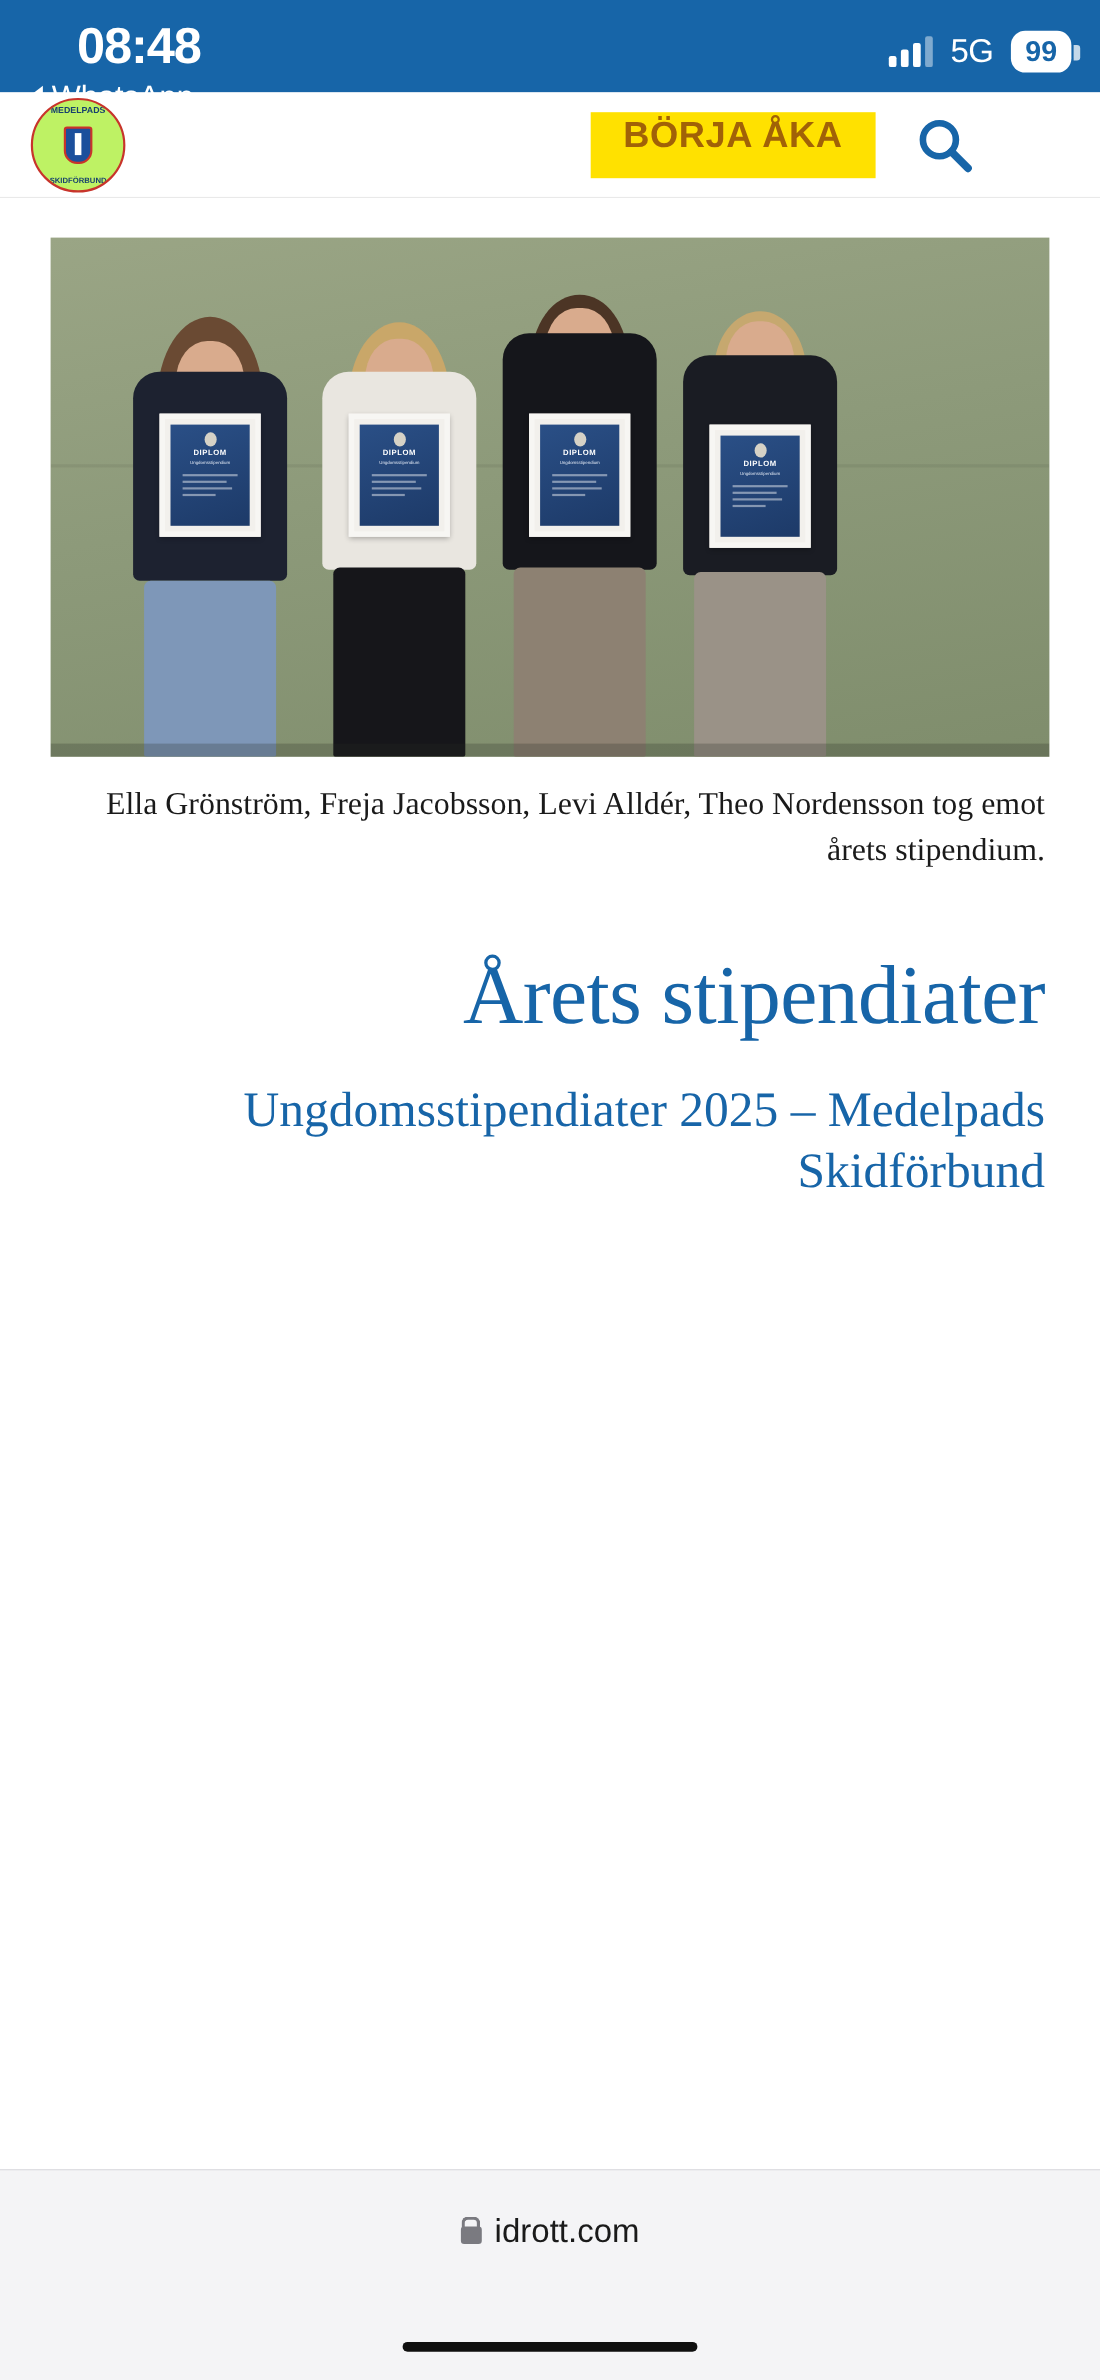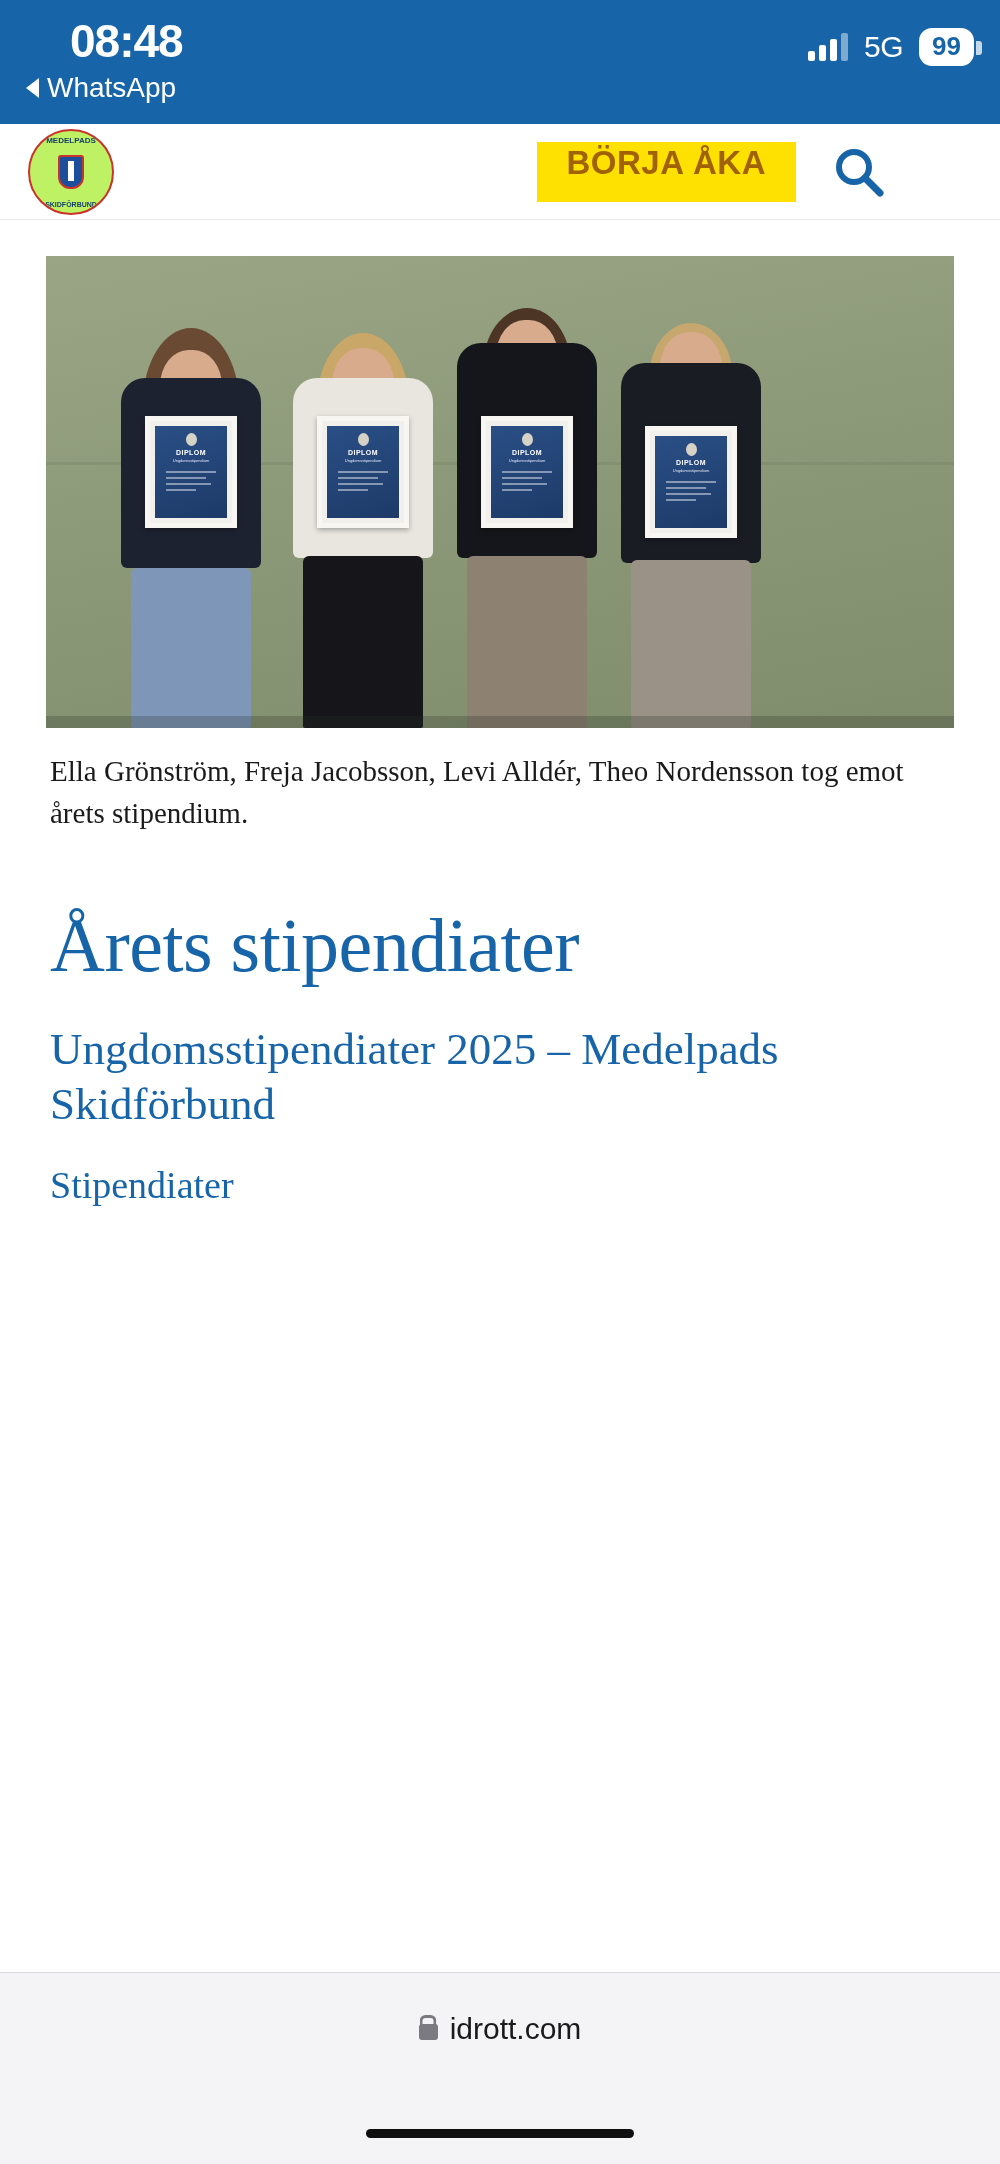--- a/index.html
+++ b/index.html
@@ -7,21 +7,21 @@
     width: 1000px;
     height: 2164px;
     background: #ffffff;
     font-family: "Liberation Sans", sans-serif;
     overflow: hidden;
   }
 
   
   .statusbar {
     position: relative;
-    height: 124px;
+    height: 84px;
     background: #1765a8;
     color: #ffffff;
     padding: 0 34px;
     text-align: right;
   }
   .sb-time {
     position: absolute;
     left: 70px; top: 14px;
     font-size: 46px;
     font-weight: 700;
@@ -145,20 +145,21 @@
     height: 6px;
     background: #1765a8;
     border-radius: 3px;
     margin: 9px 0;
   }
 
   
   .page {
     padding: 0 0 0 0;
     background: #ffffff;
+    text-align: right;
   }
   .article {
     padding: 36px 46px 0 46px;
   }
   .photo {
     width: 908px;
     height: 472px;
     margin: 0 auto;
     position: relative;
     overflow: hidden;
@@ -467,21 +468,20 @@
       <div class="floorline"></div>
     </div>
 
     <div class="caption">Ella Grönström, Freja Jacobsson, Levi Alldér, Theo Nordensson tog emot årets stipendium.</div>
 
     <h1 class="title">Årets stipendiater</h1>
 
     <h2 class="subtitle">Ungdomsstipendiater 2025 – Medelpads Skidförbund</h2>
 
 
-    <h3 class="section">Stipendiater</h3>
 
   </div>
 </div>
 
 <div class="bottombar">
   <div class="url">
     <span class="lock"></span>
     <span>idrott.com</span>
   </div>
   <div class="homebar"></div>

